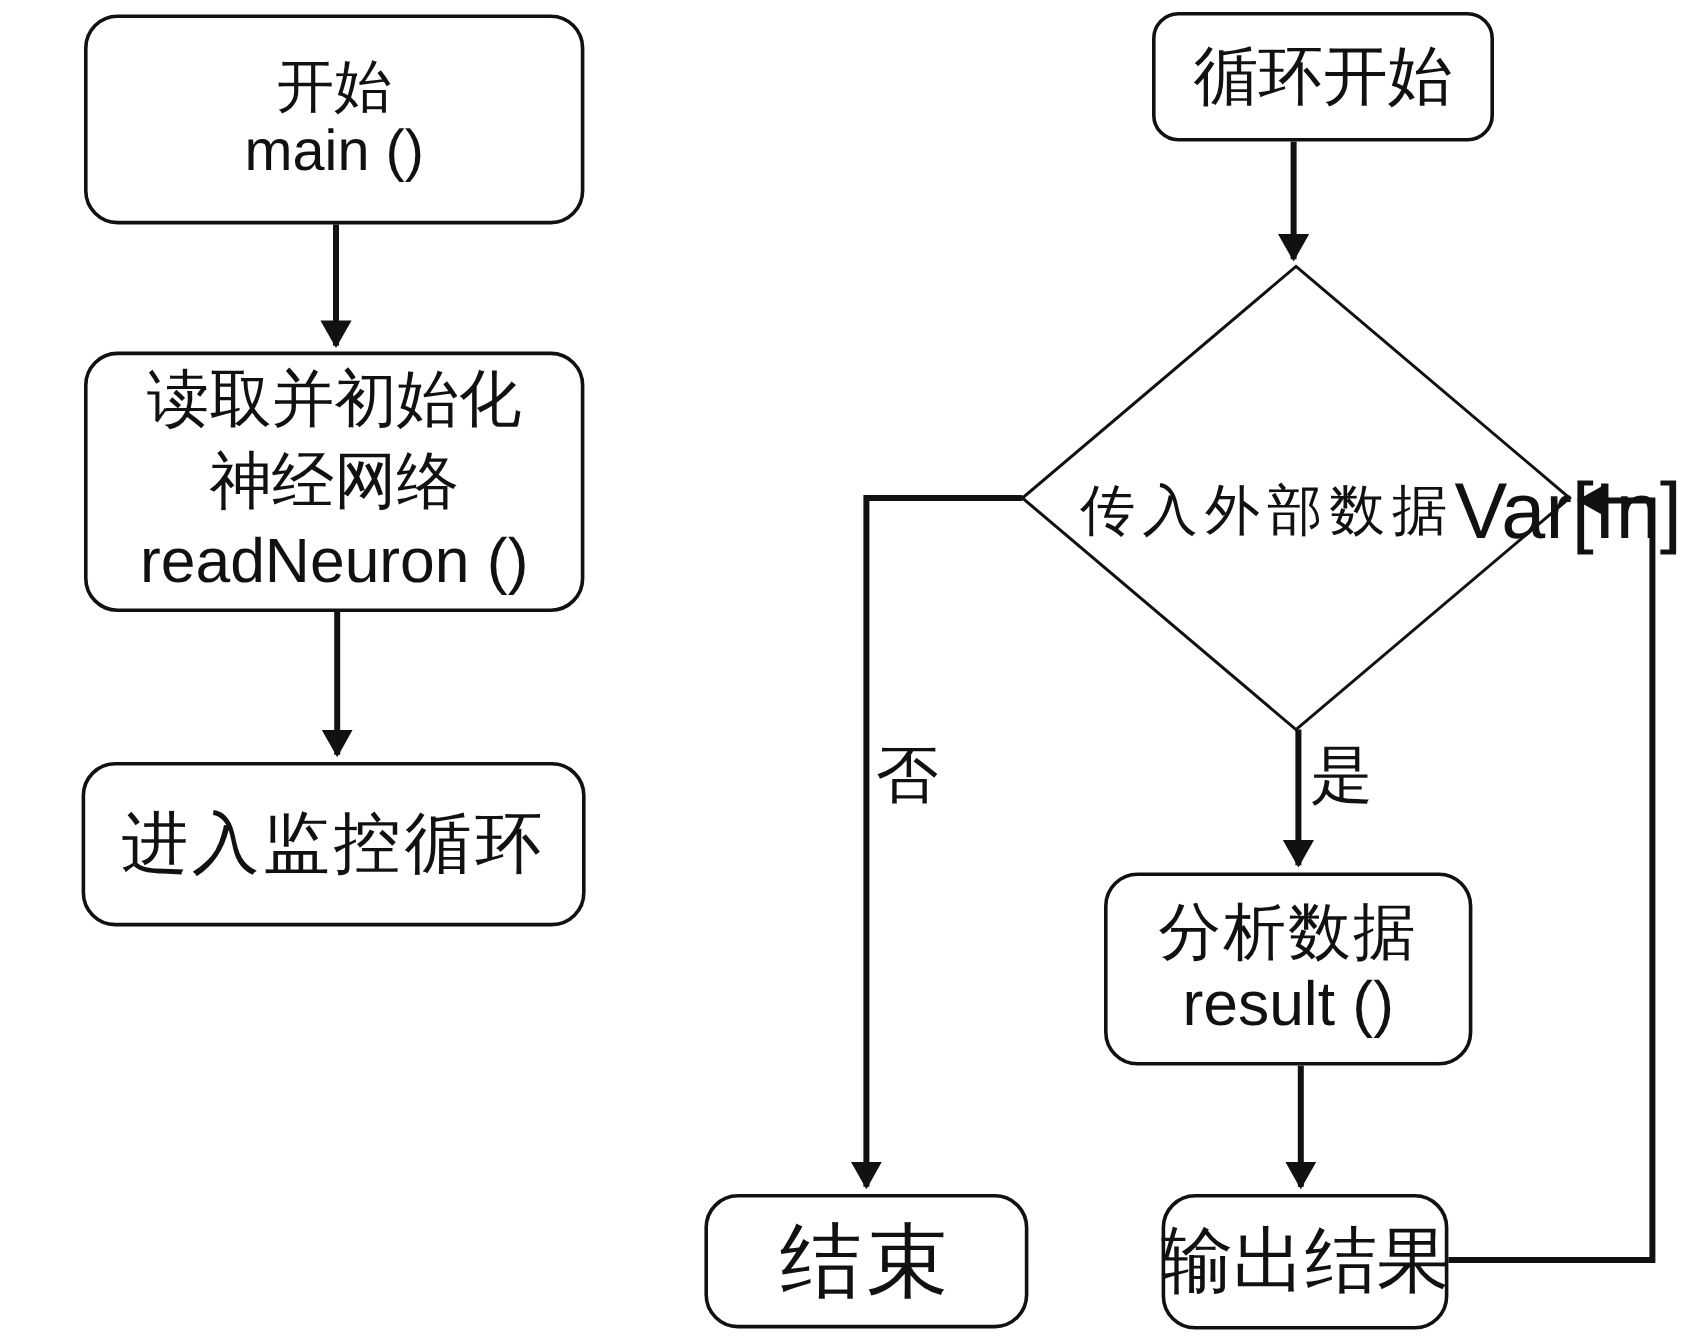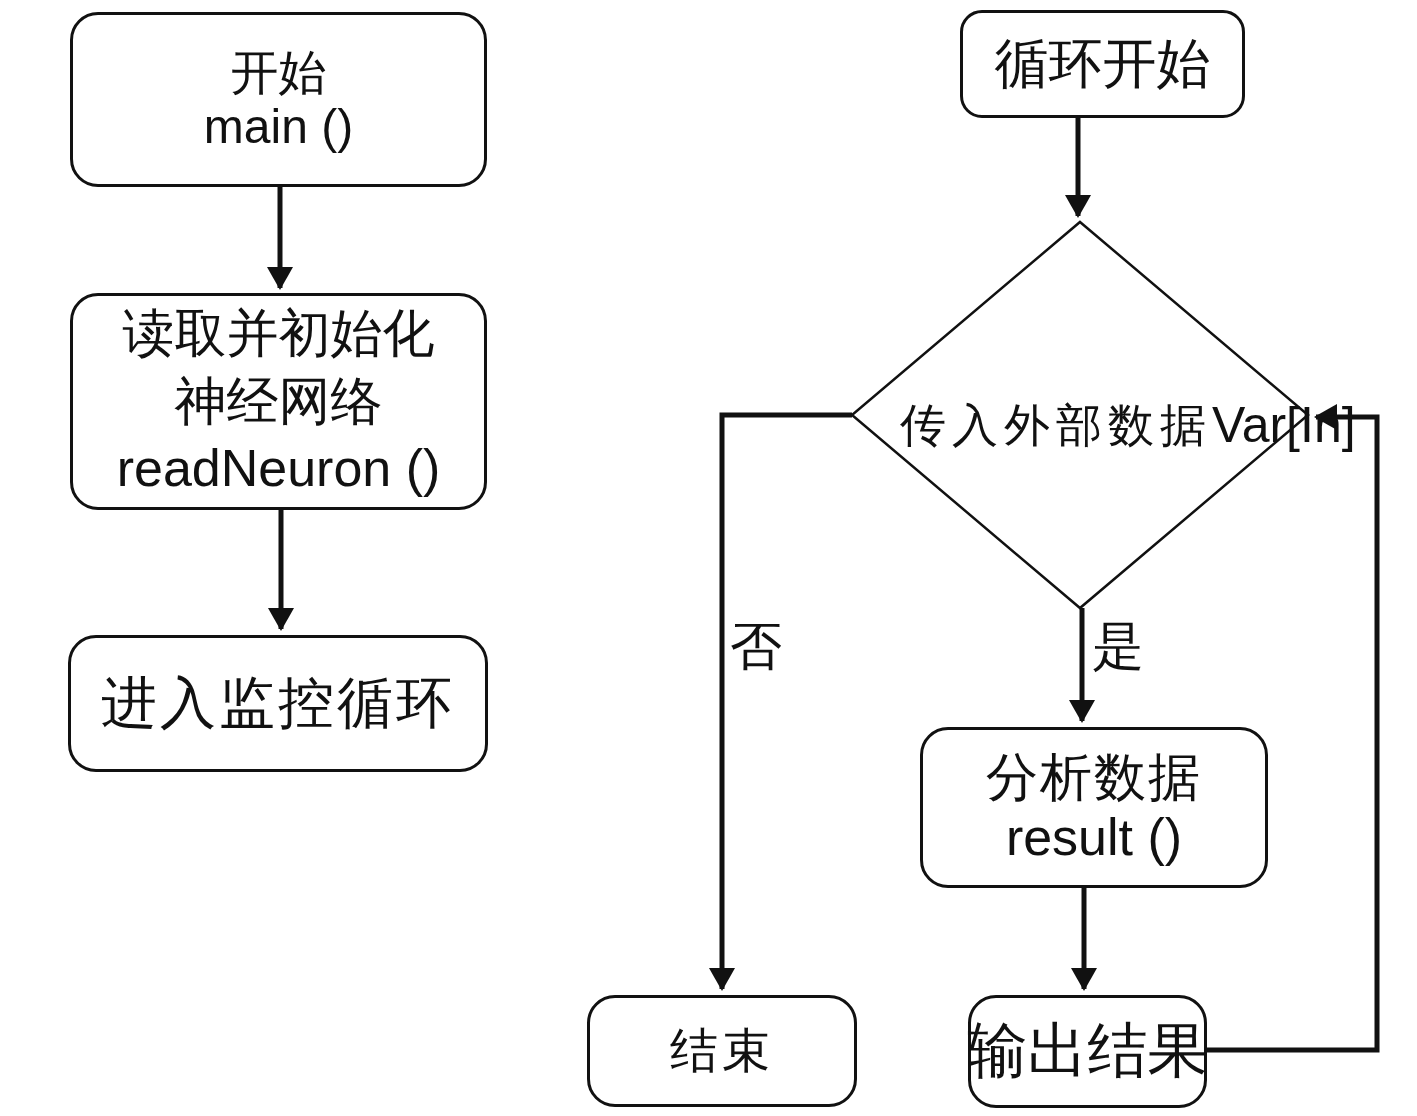--- a/index.html
+++ b/index.html
@@ -37,41 +37,41 @@
     text-align: center;
     z-index: 2;
     white-space: nowrap;
   }
   .box .ln { display: block; }
 
   #node-start   { left: 70px;  top: 12px;  width: 417px; height: 175px; font-size: 48px; line-height: 1.12; }
   #node-init    { left: 70px;  top: 293px; width: 417px; height: 217px; font-size: 52px; line-height: 1.3; }
   #node-monitor { left: 68px;  top: 635px; width: 420px; height: 137px; font-size: 56px; letter-spacing: 3px; }
   #node-loopstart { left: 960px; top: 10px; width: 285px; height: 108px; font-size: 54px; border-radius: 22px; }
-  #node-analyze { left: 920px; top: 727px; width: 348px; height: 161px; font-size: 52px; line-height: 1.14; letter-spacing: 2px; }
-  #node-end     { left: 587px; top: 995px; width: 270px; height: 112px; font-size: 48px; letter-spacing: 4px; }
+  #node-analyze { left: 920px; top: 727px; width: 307px; height: 161px; font-size: 52px; line-height: 1.14; letter-spacing: 2px; }
+  #node-end     { left: 587px; top: 995px; width: 270px; height: 112px; font-size: 68px; letter-spacing: 4px; }
   #node-output  { left: 968px; top: 995px; width: 239px; height: 113px; font-size: 60px; overflow: visible; }
   #node-analyze .latin, #node-start .latin { letter-spacing: 0; }
 
   #decision-text {
     position: absolute;
     left: 900px; top: 332px;
     width: 360px; height: 185px;
     display: flex;
     flex-direction: row;
     align-items: center;
     justify-content: space-between;
     text-align: center;
     font-size: 46px;
     line-height: 1.0;
     z-index: 2;
     white-space: nowrap;
   }
   #decision-text .cjk { letter-spacing: 6px; }
-  #decision-text .latin { font-size: 50px; letter-spacing: 0; text-align: right; }
+  #decision-text .latin { font-size: 66px; letter-spacing: 0; text-align: right; }
 
   .edge-label {
     position: absolute;
     font-size: 52px;
     line-height: 1;
     z-index: 2;
     white-space: nowrap;
   }
   #label-no  { left: 730px;  top: 620px; }
   #label-yes { left: 1092px; top: 620px; }

